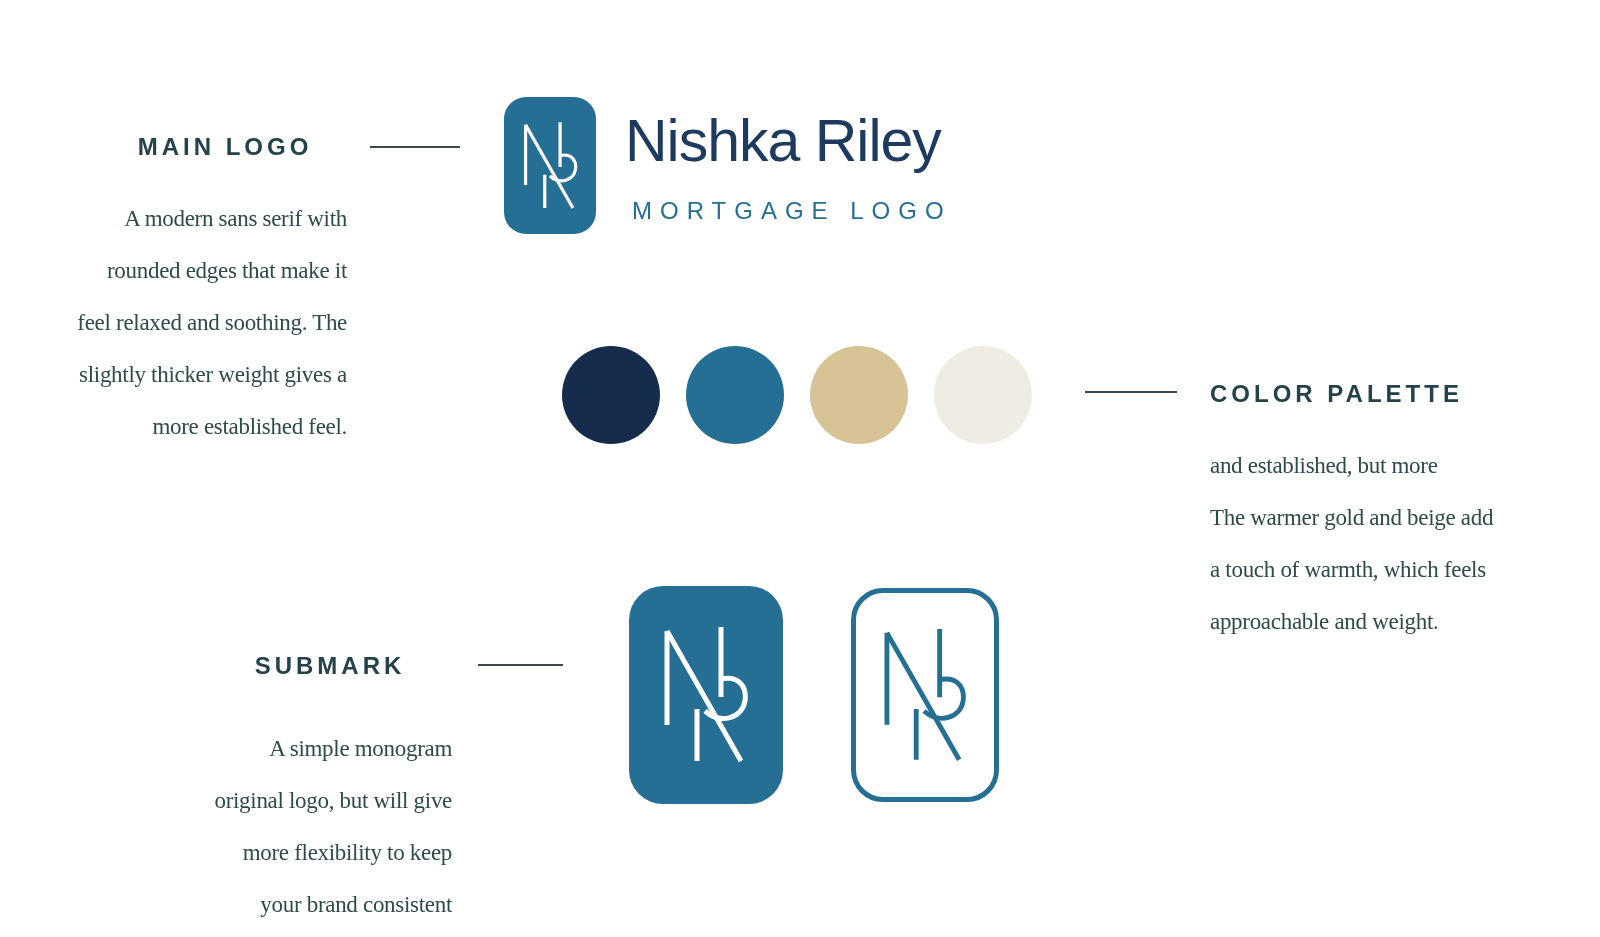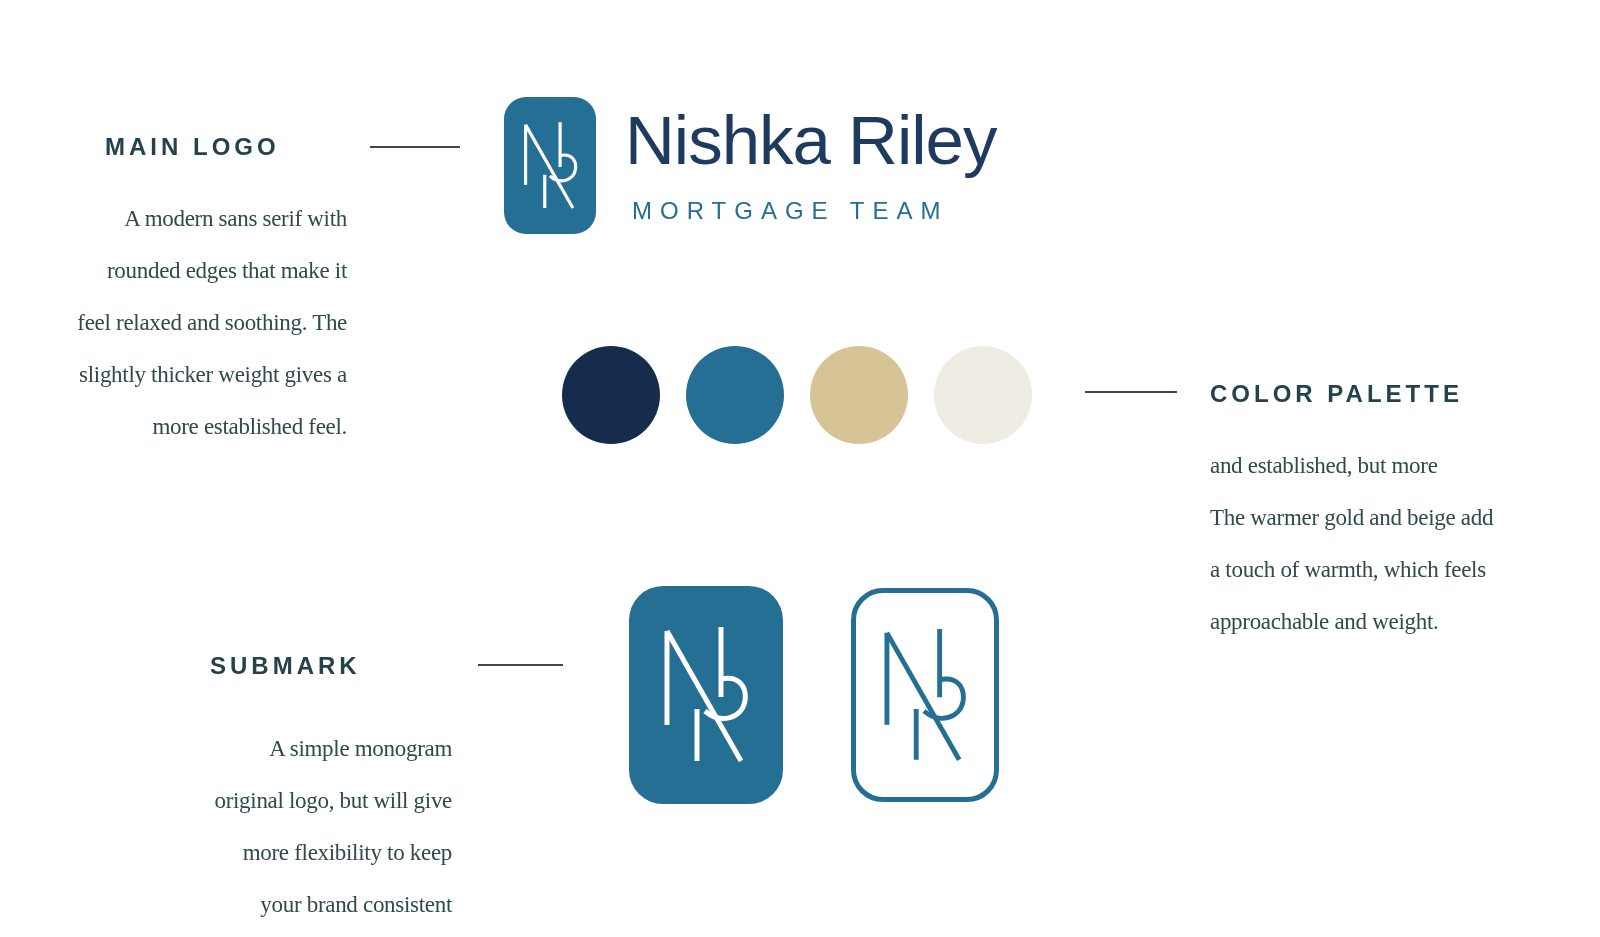--- a/index.html
+++ b/index.html
@@ -6,40 +6,40 @@
   html,body{margin:0;padding:0;background:#fff;}
   .canvas{
     position:relative;width:1600px;height:937px;background:var(--background,#ffffff);
     overflow:hidden;font-family:"Liberation Sans",sans-serif;
   }
   
   .label{
     position:absolute;color:var(--heading,#24424A);font-weight:700;
     font-size:24px;letter-spacing:4px;white-space:nowrap;
   }
-  .label.right-align{text-align:left;}
+  .label.right-align{text-align:center;}
   
   .rule{position:absolute;height:2px;background:var(--rule,#3A4A4C);}
   
   .desc{
     position:absolute;font-family:"Liberation Serif",serif;
     color:var(--body,#2E4A49);font-size:23px;line-height:30px;letter-spacing:-0.3px;
   }
   .desc.align-right{text-align:right;}
   .desc.align-left{text-align:left;}
   .desc div{white-space:nowrap;margin-top:22px;}
   
   .logo-icon{
     position:absolute;left:504px;top:97px;width:92px;height:137px;
     background:var(--teal,#256E94);border-radius:22px;
     display:flex;align-items:center;justify-content:center;
   }
   .brand-name{
     position:absolute;left:625px;top:95px;
-    font-size:69px;line-height:92px;letter-spacing:-1px;font-weight:400;
+    font-size:59px;line-height:92px;letter-spacing:-1px;font-weight:400;
     color:var(--navy,#1E3A5F);white-space:nowrap;
   }
   .brand-tagline{
     position:absolute;left:632px;top:197px;
     font-size:24px;letter-spacing:8px;font-weight:500;
     color:var(--teal,#256E94);white-space:nowrap;
   }
   
   .palette{position:absolute;left:562px;top:346px;display:flex;gap:26px;}
   .swatch{width:98px;height:98px;border-radius:50%;background:#ccc;}
@@ -83,21 +83,21 @@
     <div>slightly thicker weight gives a</div>
     <div>more established feel.</div>
   </div>
 
   <div class="logo-icon">
     <svg class="monogram mono-white" width="55" height="89.5">
       <use href="#nr-monogram" width="55" height="89.5"></use>
     </svg>
   </div>
   <div class="brand-name">Nishka Riley</div>
-  <div class="brand-tagline">MORTGAGE TEAM</div>
+  <div class="brand-tagline">MORTGAGE LOGO</div>
 
   <div class="palette">
     <div class="swatch" style="background: rgb(21, 44, 77);"></div>
     <div class="swatch" style="background: rgb(37, 110, 148);"></div>
     <div class="swatch" style="background: rgb(214, 196, 150);"></div>
     <div class="swatch" style="background: rgb(239, 236, 227);"></div>
   </div>
 
   <div class="rule" style="left:1085px;top:391px;width:92px;"></div>
   <div class="label" style="left:1210px;top:380px;">COLOR PALETTE</div>

